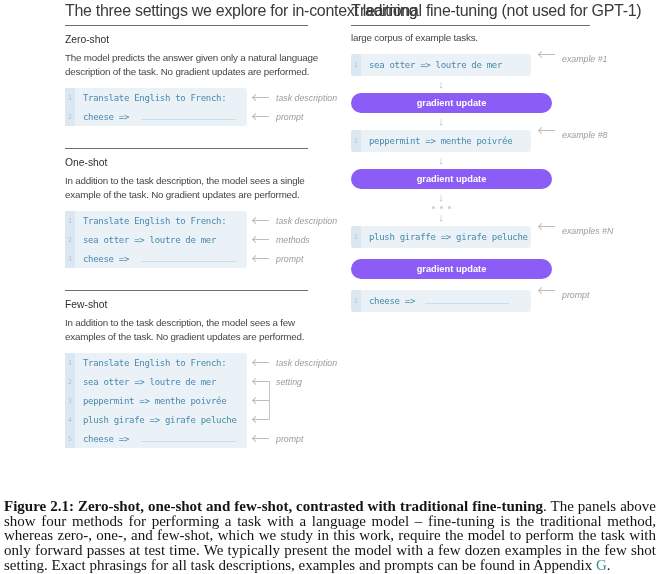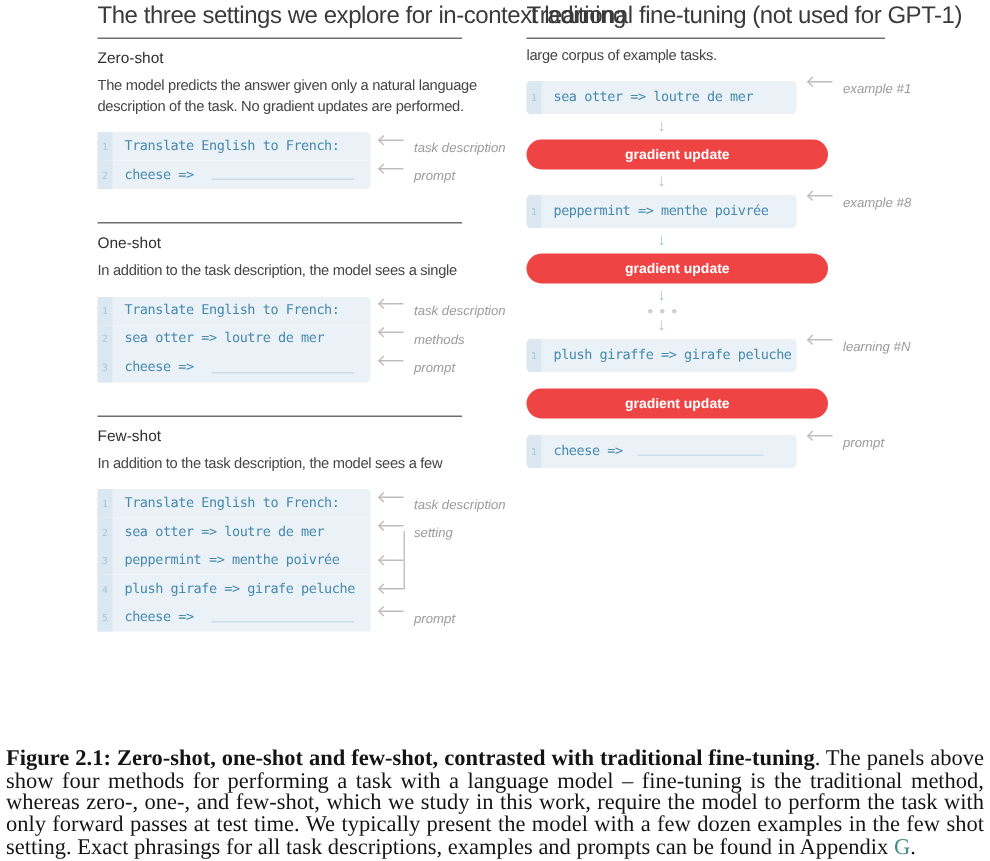--- a/index.html
+++ b/index.html
@@ -28,37 +28,37 @@
   .boxwrap .vrow:first-child .cell { border-top-left-radius:3px; border-top-right-radius:3px; }
   .boxwrap .vrow:last-child  .cell { border-bottom-left-radius:3px; border-bottom-right-radius:3px; }
   .ln { width:10px; text-align:center; font-family:"DejaVu Sans Mono", monospace; font-size:6.5px;
         color:#a9c5d8; flex:none; position:relative; }
   .ct { margin-left:8px; font-family:"DejaVu Sans Mono", monospace; font-size:9px; letter-spacing:-0.3px;
         color:#4788ad; white-space:nowrap; }
   .blank { width:95px; height:1px; background:#cbdeea; margin-left:12px; margin-top:6px; flex:none; }
   .blank.short { width:84px; margin-left:10px; }
 
   
-  .ann { display:flex; margin-left:6px; }
+  .ann { display:flex; align-items:center; margin-left:6px; }
   .arrline { width:16px; height:1px; background:#bdbdbd; position:relative; flex:none; }
   .arrline::before { content:""; position:absolute; left:0; top:-2px; width:4px; height:4px;
         border-left:1px solid #bdbdbd; border-bottom:1px solid #bdbdbd; transform:rotate(45deg); }
   .lbl { font-size:8.8px; font-style:italic; color:#9b9b9b; margin-left:7px; white-space:nowrap; }
   .connector { position:absolute; left:204px; top:28px; height:39px; width:1px; background:#c4c4c4; }
 
   
   .flow { width:180px; }
   .fitem { position:relative; width:180px; }
   .fbox { width:180px; height:22px; background:#eaf2f8; border-radius:3px; display:flex;
           align-items:center; position:relative; }
   .fbox::before { content:""; position:absolute; left:0; top:0; bottom:0; width:10px; background:#dbe8f1;
           border-top-left-radius:3px; border-bottom-left-radius:3px; }
   .f-ann { position:absolute; left:188px; top:0; bottom:0; display:flex; }
   .darrow { width:180px; text-align:center; color:#a3c2d9; font-size:11px; line-height:11px; margin:3px 0; }
-  .pill { width:201px; height:20px; background:#ef4444; border-radius:10px; color:#ffffff;
+  .pill { width:201px; height:20px; background:#8b5cf6; border-radius:10px; color:#ffffff;
           font-weight:bold; font-size:9.3px; display:flex; align-items:center; justify-content:center; }
   .dots { width:180px; display:flex; justify-content:center; gap:5px; margin:2px 0; }
   .dot  { width:3px; height:3px; border-radius:50%; background:#cfcfcf; }
   .gap11 { margin-top:11px; }
   .mt9 { margin-top:9px; }
 
   
   .caption { position:absolute; left:4px; right:4px; top:499px; font-family:"Liberation Serif", serif;
              font-size:15px; line-height:14.7px; color:#141414; text-align:justify; }
   .caption b { font-weight:bold; }
@@ -100,20 +100,21 @@
             <span class="lbl">prompt</span>
           </div>
       </div>
     </div>
 
     <div class="rule" style="margin-top:22px;"></div>
 
     <div class="shead">One-shot</div>
     <div class="sbody">
       <div>In addition to the task description, the model sees a single</div>
+      <div>example of the task. No gradient updates are performed.</div>
     </div>
     <div class="boxwrap">
       <div class="vrow">
         <div class="cell">
             <span class="ln">1</span>
             <span class="ct">Translate English to French:</span>
           </div>
         <div class="ann">
             <span class="arrline"></span>
             <span class="lbl">task description</span>
@@ -140,20 +141,21 @@
             <span class="lbl">prompt</span>
           </div>
       </div>
     </div>
 
     <div class="rule" style="margin-top:22px;"></div>
 
     <div class="shead">Few-shot</div>
     <div class="sbody">
       <div>In addition to the task description, the model sees a few</div>
+      <div>examples of the task. No gradient updates are performed.</div>
     </div>
     <div class="boxwrap">
       <div class="vrow">
         <div class="cell">
             <span class="ln">1</span>
             <span class="ct">Translate English to French:</span>
           </div>
         <div class="ann">
             <span class="arrline"></span>
             <span class="lbl">task description</span>
@@ -256,21 +258,21 @@
 
       <div class="darrow">↓</div>
 
       <div class="fitem">
         <div class="fbox">
             <span class="ln">1</span>
             <span class="ct">plush giraffe =&gt; girafe peluche</span>
           </div>
         <div class="f-ann">
             <span class="arrline"></span>
-            <span class="lbl">learning #N</span>
+            <span class="lbl">examples #N</span>
           </div>
       </div>
 
       <div class="pill gap11">gradient update</div>
 
       <div class="fitem gap11">
         <div class="fbox">
             <span class="ln">1</span>
             <span class="ct">cheese =&gt;</span>
             <span class="blank short"></span>

